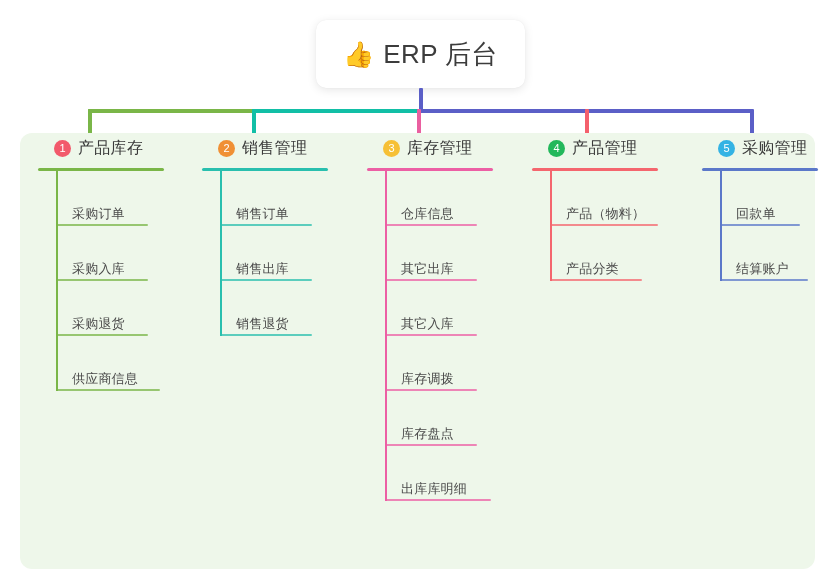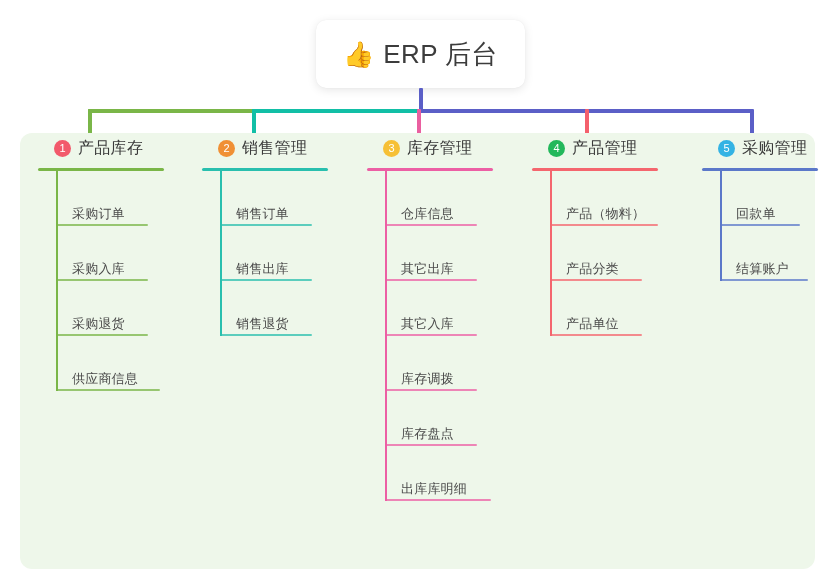--- a/index.html
+++ b/index.html
@@ -265,24 +265,20 @@
         <div class="col-items">
           <div class="spine" style="background: rgb(244, 102, 110);"></div>
           <div class="item">
             <span class="item-label">产品（物料）</span>
             <div class="item-rule" style="width: 108px; background: rgb(244, 102, 110); opacity: 0.75;"></div>
           </div>
           <div class="item">
             <span class="item-label">产品分类</span>
             <div class="item-rule" style="width: 92px; background: rgb(244, 102, 110); opacity: 0.75;"></div>
           </div>
-          <div class="item">
-            <span class="item-label">产品单位</span>
-            <div class="item-rule" style="width: 92px; background: rgb(244, 102, 110); opacity: 0.75;"></div>
-          </div>
         </div>
       </div>
       <div class="column" style="left: 682px;">
         <div class="col-header">
           <span class="badge" style="background: rgb(52, 179, 228);">5</span>
           <span class="col-title">采购管理</span>
         </div>
         <div class="col-rule" style="width: 116px; background: rgb(91, 120, 201);"></div>
         <div class="col-items">
           <div class="spine" style="background: rgb(91, 120, 201);"></div>

